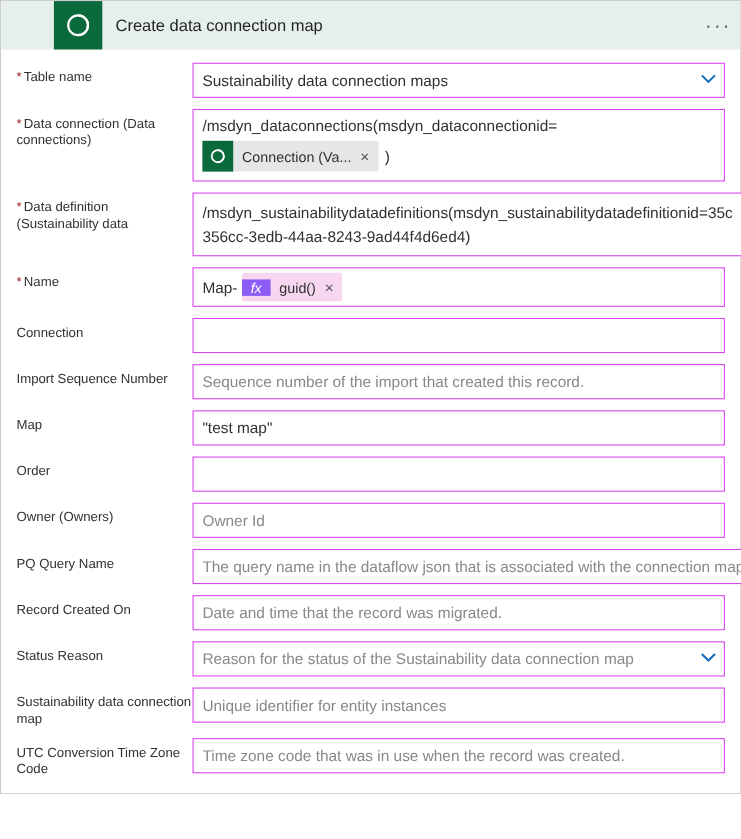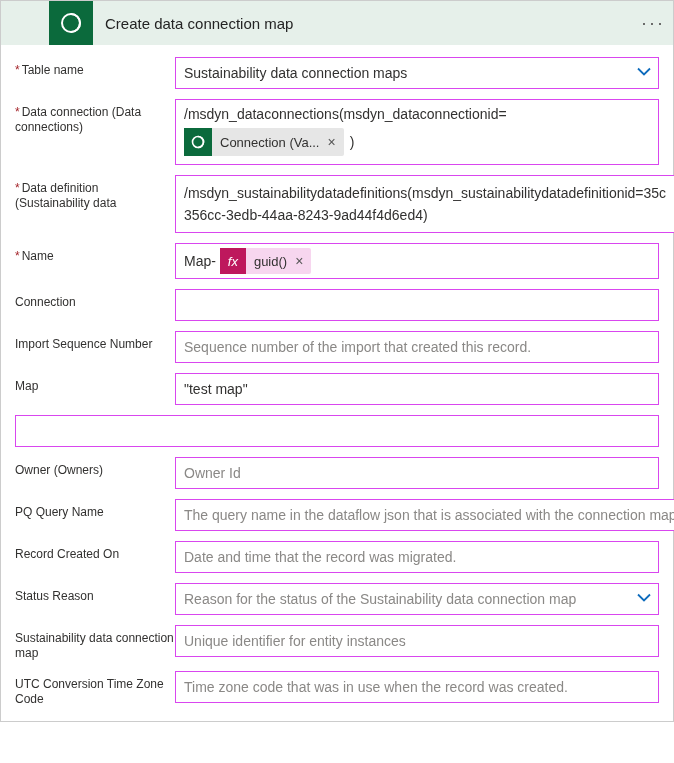--- a/index.html
+++ b/index.html
@@ -31,21 +31,21 @@
   .conn-token .tk-label{padding:0 8px;font-size:13px;color:#323130;}
   .conn-token .tk-x{padding:0 8px 0 0;color:#555;font-size:14px;cursor:pointer;}
   .after-token{margin-left:6px;font-size:14px;color:#323130;}
   
   .dd-box{padding:6px 8px;}
   .dd-line{font-size:14px;color:#323130;line-height:22px;white-space:nowrap;overflow:hidden;}
   
   .name-box{padding:4px 8px;display:flex;align-items:center;}
   .name-prefix{font-size:14px;color:#323130;margin-right:4px;}
   .fx-token{display:flex;align-items:center;background:#f7d6ef;border-radius:2px;height:26px;}
-  .fx-token .fx-badge{width:26px;height:26px;background:#be185d;color:#fff;display:flex;align-items:center;justify-content:center;font-style:italic;font-size:13px;}
+  .fx-token .fx-badge{width:26px;height:15px;background:#8b5cf6;color:#fff;display:flex;align-items:center;justify-content:center;font-style:italic;font-size:13px;}
   .fx-token .fx-label{padding:0 8px;font-size:13px;color:#323130;}
   .fx-token .fx-x{padding:0 8px 0 0;color:#555;font-size:14px;cursor:pointer;}
 </style>
 </head>
 <body>
 
 <div class="page">
 
   <div class="header">
     <div class="app-icon">
@@ -139,20 +139,21 @@
     <div class="row">
       <div class="label">Map</div>
       <div class="control">
           <div class="ctrl-box">
             <span class="ctrl-text">"test map"</span>
           </div>
         </div>
     </div>
 
     <div class="row">
+      <div class="label">Order</div>
       <div class="control">
           <div class="ctrl-box"></div>
         </div>
     </div>
 
     <div class="row">
       <div class="label">Owner (Owners)</div>
       <div class="control">
           <div class="ctrl-box">
             <span class="ctrl-text placeholder">Owner Id</span>

